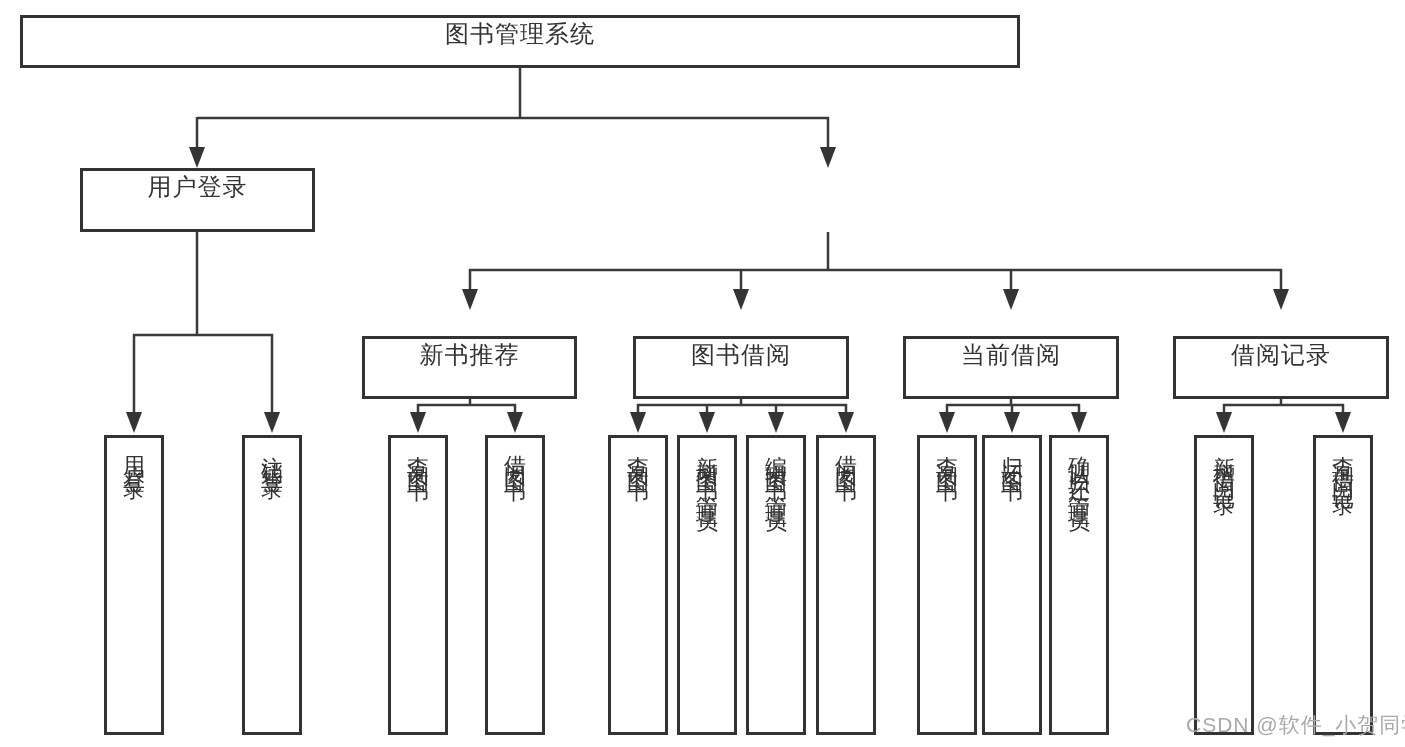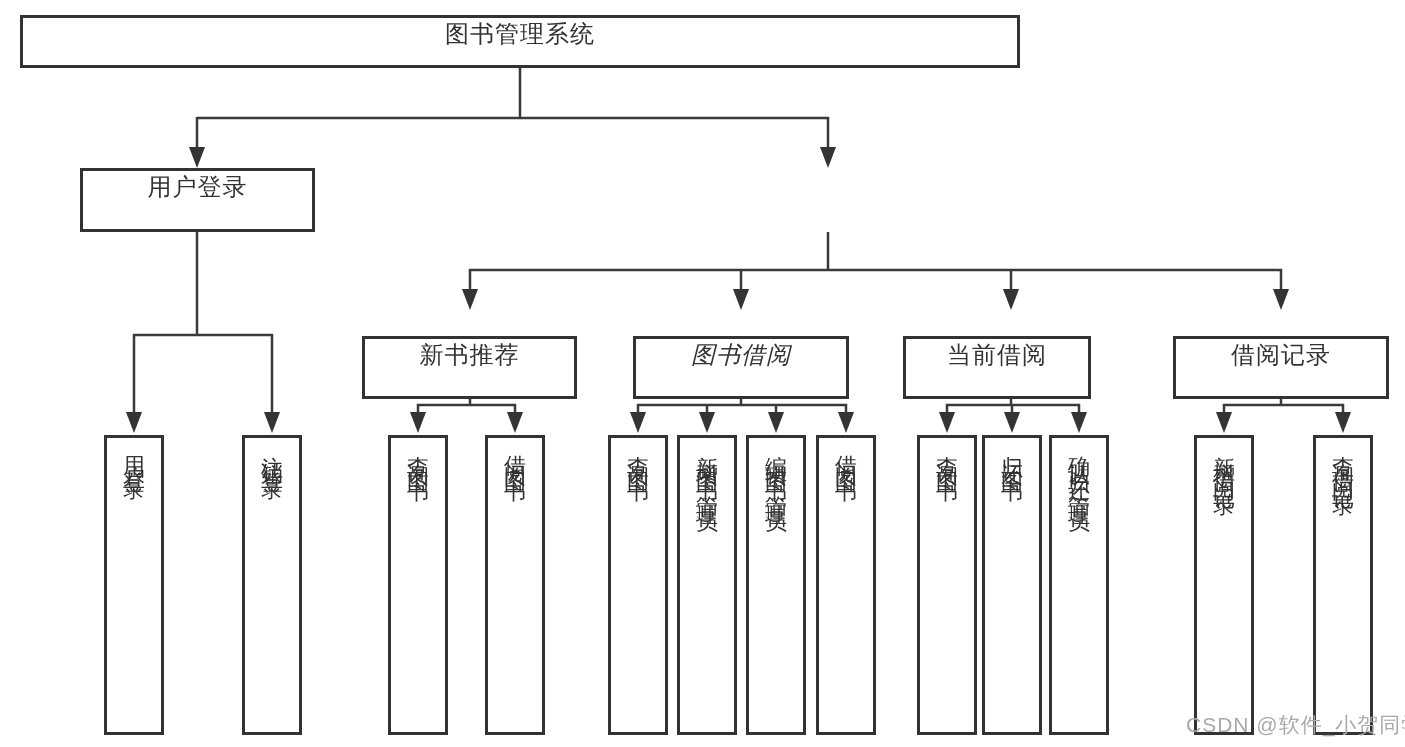--- a/index.html
+++ b/index.html
@@ -32,22 +32,22 @@
     font-size: 24px;
     letter-spacing: 1px;
     white-space: nowrap;
     color: #333333;
   }
   .root-box   { left: 20px;  top: 15px;  width: 1000px; height: 53px; }
   .l2a        { left: 80px;  top: 168px; width: 235px;  height: 64px; }
   .l2b        { left: 710px; top: 168px; width: 237px;  height: 64px; }
   .l3         { top: 312px;  height: 63px; margin-top: 24px; }
   .l3-1 { left: 362px;  width: 215px; }
-  .l3-2 { left: 633px;  width: 216px; font-style: italic; }
-  .l3-3 { left: 903px;  width: 188px; }
+  .l3-2 { left: 633px;  width: 216px; }
+  .l3-3 { left: 903px;  width: 216px; }
   .l3-4 { left: 1173px; width: 216px; }
   .leaf {
     top: 435px;
     width: 60px;
     height: 300px;
   }
   .vtext {
     writing-mode: vertical-rl;
     text-orientation: mixed;
     font-size: 22px;

